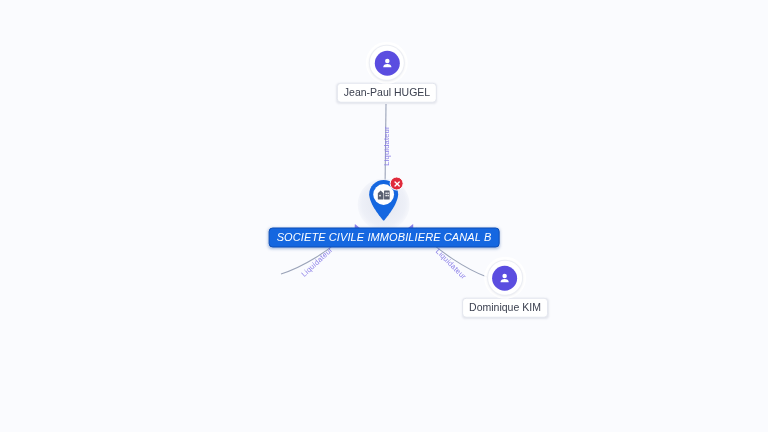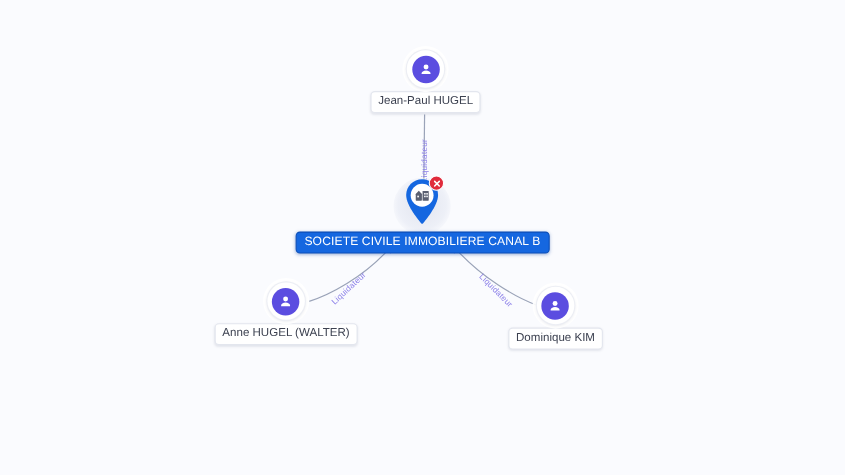--- a/index.html
+++ b/index.html
@@ -165,21 +165,21 @@
         <div class="person-disc">
           <svg width="15" height="15" viewBox="0 0 24 24" fill="#ffffff">
             <circle cx="12" cy="8.2" r="3.6"></circle>
             <path d="M12 13.2c-3.7 0-6.5 2.1-6.5 4.2v1.1h13v-1.1c0-2.1-2.8-4.2-6.5-4.2z"></path>
           </svg>
         </div>
       </div>
       <div class="node-label">Jean-Paul HUGEL</div>
     </div>
 
-    <div class="node" style="left:384px; top:196px;">
+    <div class="node" style="left:384px; top:213px;font-style:italic;">
       <div class="pin-halo">
         <div class="pin-wrap">
           <svg width="36" height="46" viewBox="0 0 36 46" xmlns="http://www.w3.org/2000/svg">
             <path d="M18 2.5c-8.0 0-14.5 6.4-14.5 14.3 0 9.7 12.2 24.0 13.6 25.6
                      a1.2 1.2 0 0 0 1.8 0c1.4-1.6 13.6-15.9 13.6-25.6
                      C32.5 8.9 26.0 2.5 18 2.5z" fill="#1567e0"></path>
             <circle cx="18" cy="17.0" r="10.4" fill="#ffffff"></circle>
             <g fill="#5a6071">
               <rect x="12.2" y="15.6" width="5.6" height="6.3" rx="0.5"></rect>
               <rect x="18.4" y="13.1" width="5.6" height="8.8" rx="0.5"></rect>
@@ -195,31 +195,20 @@
             <svg width="7" height="7" viewBox="0 0 10 10" stroke="#ffffff" stroke-width="2" stroke-linecap="round">
               <line x1="2" y1="2" x2="8" y2="8"></line>
               <line x1="8" y1="2" x2="2" y2="8"></line>
             </svg>
           </div>
         </div>
       </div>
       <div class="node-label company">SOCIETE CIVILE IMMOBILIERE CANAL B</div>
     </div>
 
-    <div class="node" style="left:260px; top:285px;">
-      <div class="person-ring">
-        <div class="person-disc">
-          <svg width="15" height="15" viewBox="0 0 24 24" fill="#ffffff">
-            <circle cx="12" cy="8.2" r="3.6"></circle>
-            <path d="M12 13.2c-3.7 0-6.5 2.1-6.5 4.2v1.1h13v-1.1c0-2.1-2.8-4.2-6.5-4.2z"></path>
-          </svg>
-        </div>
-      </div>
-      <div class="node-label">Anne HUGEL (WALTER)</div>
-    </div>
 
     <div class="node" style="left:505px; top:289px;text-align:right;">
       <div class="person-ring">
         <div class="person-disc">
           <svg width="15" height="15" viewBox="0 0 24 24" fill="#ffffff">
             <circle cx="12" cy="8.2" r="3.6"></circle>
             <path d="M12 13.2c-3.7 0-6.5 2.1-6.5 4.2v1.1h13v-1.1c0-2.1-2.8-4.2-6.5-4.2z"></path>
           </svg>
         </div>
       </div>

